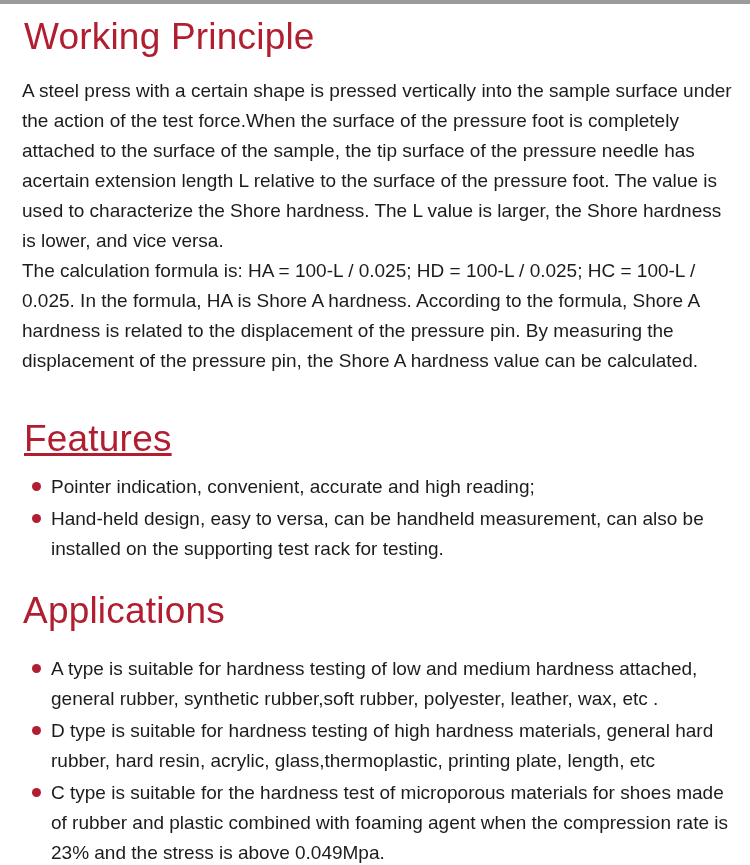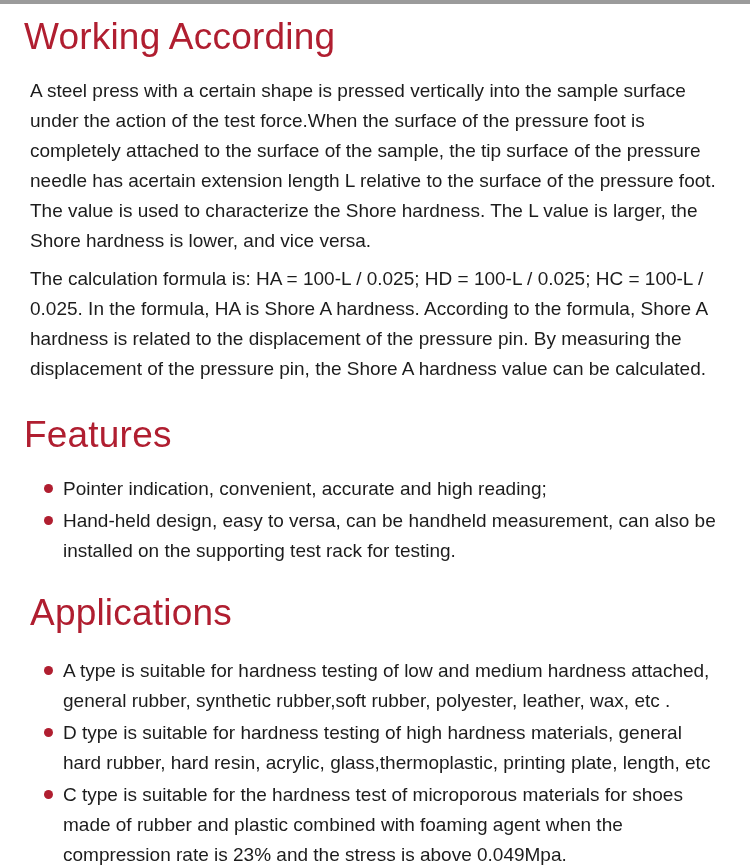--- a/index.html
+++ b/index.html
@@ -24,31 +24,31 @@
   }
   h1 {
     font-size: 37px;
     line-height: 46px;
     font-weight: 400;
     margin: 0;
     color: var(--accent, #b01e30);
     letter-spacing: 0.2px;
   }
   .h1-working      { margin: 10px 0 16px 2px; }
-  .h1-features     { margin: 28px 0 10px 2px; }
-  .h1-applications { margin: 24px 0 20px 8px; }
+  .h1-features     { margin: 40px 0 10px 2px; text-decoration: underline; }
+  .h1-applications { margin: 24px 0 20px 1px; }
   p.body-text {
-    margin: 8px;
+    margin: 0;
     font-size: 19px;
     line-height: 30px;
     max-width: 716px;
   }
   ul.bullet-list {
     list-style: none;
-    margin: 16px;
+    margin: 4px;
     padding: 0;
   }
   ul.bullet-list li {
     display: flex;
     align-items: flex-start;
     font-size: 19px;
     line-height: 30px;
     margin: 0 0 2px 0;
   }
   .dot {
@@ -65,21 +65,21 @@
 </style>
 </head>
 <body>
 
 <div>
   <div class="top-bar"></div>
 
   <div class="content">
 
     <section>
-      <h1 class="h1-working">Working According</h1>
+      <h1 class="h1-working">Working Principle</h1>
       <p class="body-text">A steel press with a certain shape is pressed vertically into the sample surface under the action of the test force.When the surface of the pressure foot is completely attached to the surface of the sample, the tip surface of the pressure needle has acertain extension length L relative to the surface of the pressure foot. The value is used to characterize the Shore hardness. The L value is larger, the Shore hardness is lower, and vice versa.</p>
       <p class="body-text">The calculation formula is: HA = 100-L / 0.025; HD = 100-L / 0.025; HC = 100-L / 0.025. In the formula, HA is Shore A hardness. According to the formula, Shore A hardness is related to the displacement of the pressure pin. By measuring the displacement of the pressure pin, the Shore A hardness value can be calculated.</p>
     </section>
 
     <section>
       <h1 class="h1-features">Features</h1>
       <ul class="bullet-list">
         <li>
           <span class="dot"></span>
           <span class="li-text">Pointer indication, convenient, accurate and high reading;</span>

